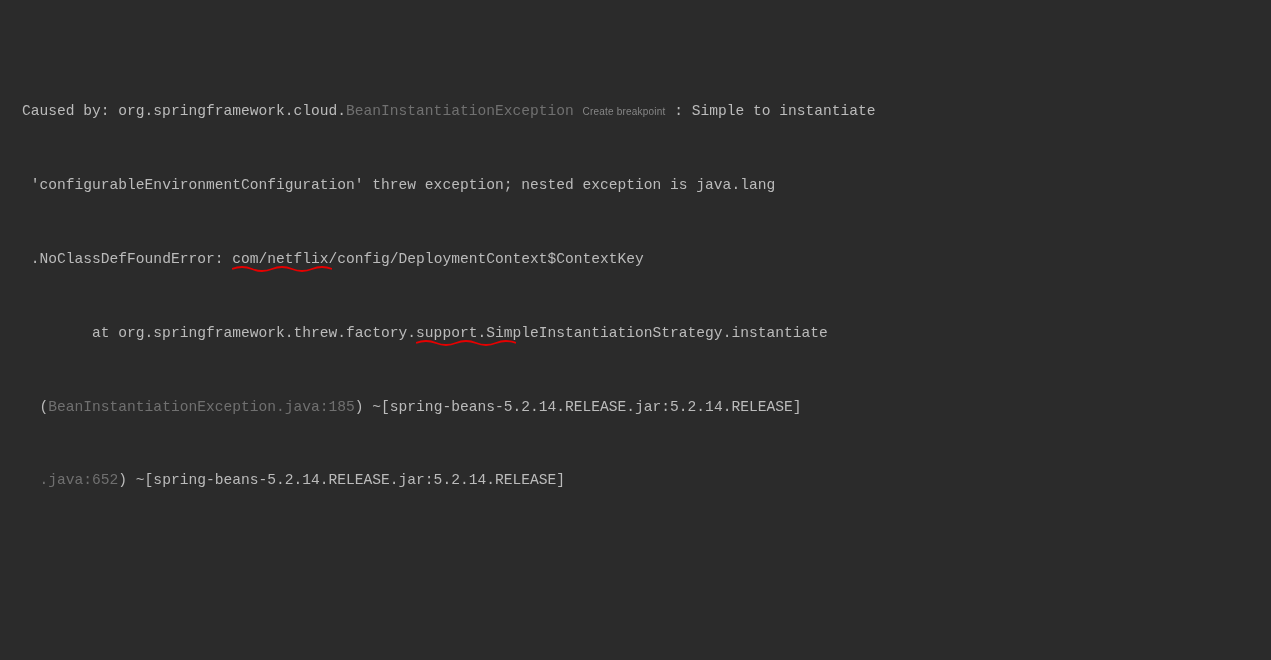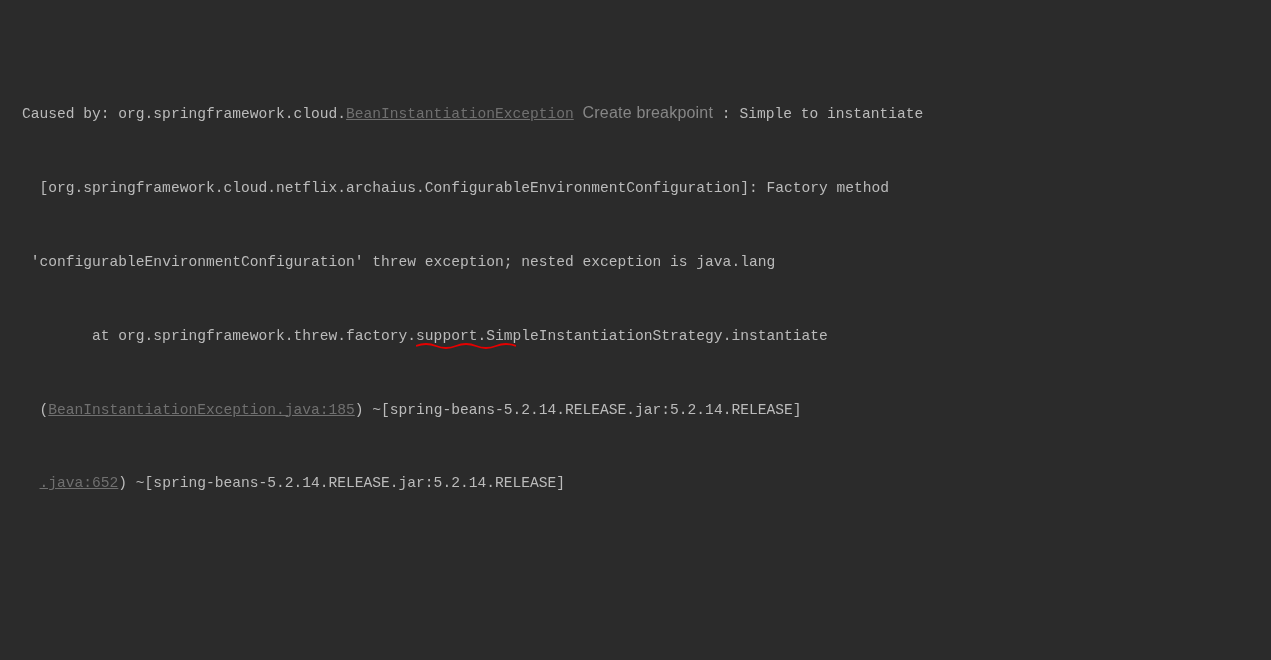--- a/index.html
+++ b/index.html
@@ -18,28 +18,27 @@
     padding: 0 0 0 0;
     white-space: pre-wrap;
     position: relative;
   }
   .line {
     position: relative;
     padding-left: 22px;
   }
   .clslink {
     color: #707070;
-    text-decoration: underline;
     text-decoration-color: #707070;
     cursor: pointer;
   }
   .bp {
     color: #868686;
     font-family: "Segoe UI", "Microsoft YaHei", Arial, sans-serif;
-    font-size: 16px;
+    font-size: 10px;
     letter-spacing: 0.2px;
   }
   .u-wrap {
     position: relative;
     display: inline-block;
   }
   .u-red {
     position: absolute;
     left: 0;
     right: 0;
@@ -48,22 +47,24 @@
     pointer-events: none;
   }
 </style>
 </head>
 <body>
 
 <div class="console">
 
   
   <div class="line"><span>Caused by: org.springframework.cloud.</span><span class="clslink">BeanInstantiationException</span> <span class="bp">Create breakpoint</span><span> : Simple to instantiate</span></div>
-  <div class="line"><span>  [org.springframework.cloud.netflix.archaius.ConfigurableEnvironmentConfiguration]: Factory method </span></div>
   <div class="line"><span> 'configurableEnvironmentConfiguration' threw exception; nested exception is java.lang</span></div>
+  <div class="line"><span> .NoClassDefFoundError: </span><span class="u-wrap"><span>com/netflix/config/DeploymentContext$ContextKey</span><svg class="u-red" viewBox="0 0 100 8" preserveAspectRatio="none">
+          <path d="M0 4 Q 10 0 20 4 T 40 4 T 60 4 T 80 4 T 100 4" stroke="#e60000" stroke-width="1.8" fill="none"></path>
+        </svg></span></div>
   <div class="line"><span>        at org.springframework.threw.factory.</span><span class="u-wrap"><span>support.Simple</span><svg class="u-red" viewBox="0 0 100 8" preserveAspectRatio="none">
           <path d="M0 4 Q 10 0 20 4 T 40 4 T 60 4 T 80 4 T 100 4" stroke="#e60000" stroke-width="1.8" fill="none"></path>
         </svg></span><span>InstantiationStrategy.instantiate</span></div>
   <div class="line"><span>  (</span><span class="clslink">BeanInstantiationException.java:185</span><span>) ~[spring-beans-5.2.14.RELEASE.jar:5.2.14.RELEASE]</span></div>
   <div class="line"><span>  </span><span class="clslink">.java:652</span><span>) ~[spring-beans-5.2.14.RELEASE.jar:5.2.14.RELEASE]</span></div>
   
 
   
   
   

